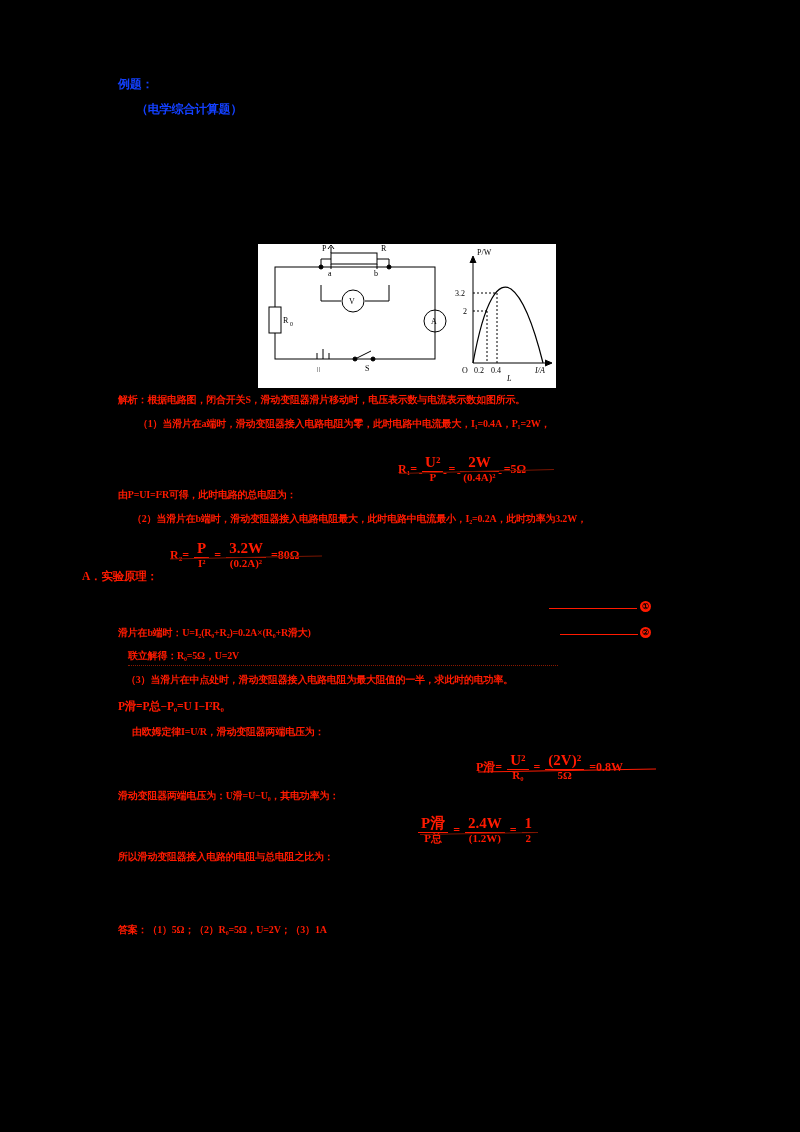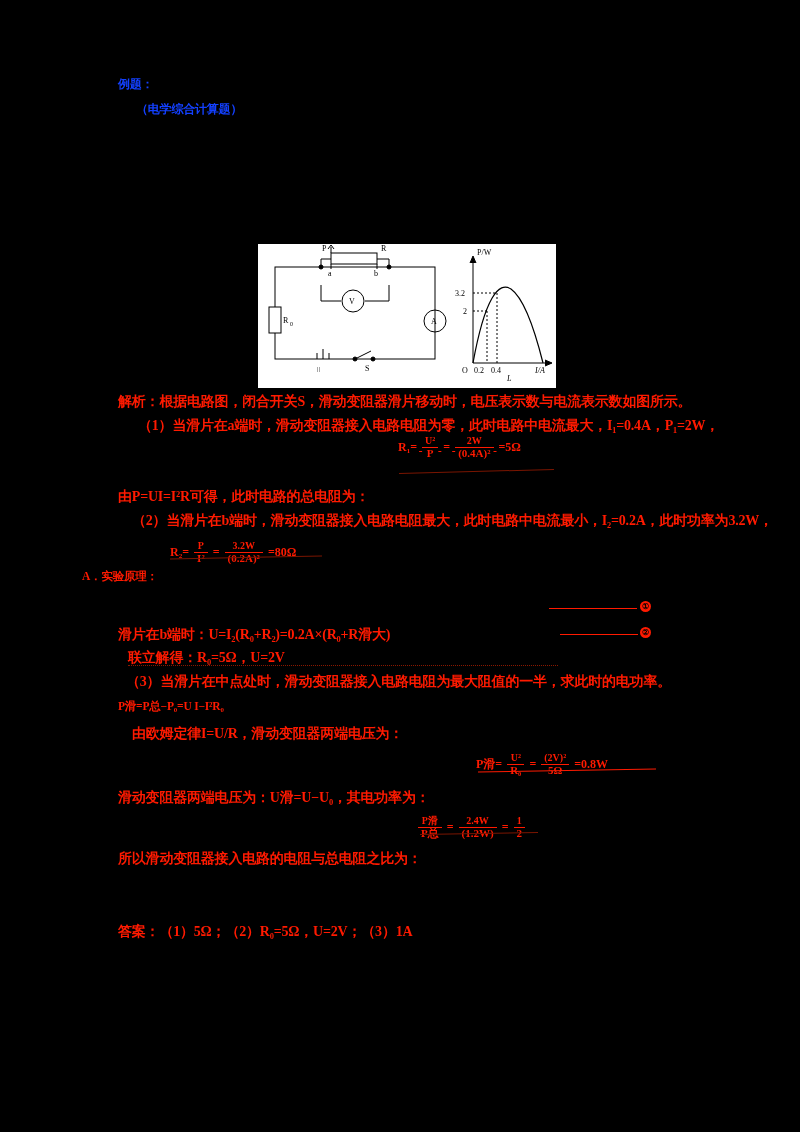--- a/index.html
+++ b/index.html
@@ -32,21 +32,21 @@
     letter-spacing: -0.2px;
   }
   .red   { color: #ff1a00; }
   .blue  { color: #1340ff; }
 
   .t-title {
     font-size: 12px;
     font-weight: bold;
   }
   .t-body {
-    font-size: 14px;
+    font-size: 10px;
     font-weight: bold;
   }
   .t-small {
     font-size: 11.5px;
     font-weight: bold;
   }
 
   
   .figure {
     position: absolute;
@@ -67,21 +67,21 @@
     font-size: 12px;
     font-weight: bold;
     white-space: nowrap;
   }
   .frac .stack {
     display: inline-block;
     text-align: center;
     vertical-align: middle;
     line-height: 1.05;
   }
-  .frac .num { display: block; padding: 0 3px; font-size: 10px; }
+  .frac .num { display: block; padding: 0 3px; font-size: 15px; }
   .frac .den { display: block; padding: 0 3px; border-top: 1.4px solid #ff1a00; font-size: 11px; }
   .frac .op { display: inline-block; vertical-align: middle; padding: 0 2px; }
 
   
   .rule {
     position: absolute;
     background: #7a1500;
     height: 1px;
   }
   .rule-red { background: #ff1a00; }
@@ -209,21 +209,21 @@
   <div class="txt t-small red" style="left:118px; top:700px;">P滑=P总−P₀=U I−I²R₀</div>
 
   <div class="txt t-body red" style="left:132px; top:726px;">由欧姆定律I=U/R，滑动变阻器两端电压为：</div>
 
   <div class="txt t-body red" style="left:118px; top:851px;">所以滑动变阻器接入电路的电阻与总电阻之比为：</div>
 
   <div class="txt t-body red" style="left:118px; top:790px;">滑动变阻器两端电压为：U滑=U−U₀，其电功率为：</div>
 
   <div class="txt t-body red" style="left:118px; top:924px;">答案：（1）5Ω；（2）R₀=5Ω，U=2V；（3）1A</div>
 
-  <div class="frac" style="left:396px; top:436px;text-decoration:underline;">
+  <div class="frac" style="left:396px; top:455px;text-decoration:underline;">
     <span class="op">R₁=</span>
     <span class="stack">
       <span class="num">U²</span>
       <span class="den">P</span>
     </span>
     <span class="op">=</span>
     <span class="stack">
       <span class="num">2W</span>
       <span class="den">(0.4A)²</span>
     </span>

